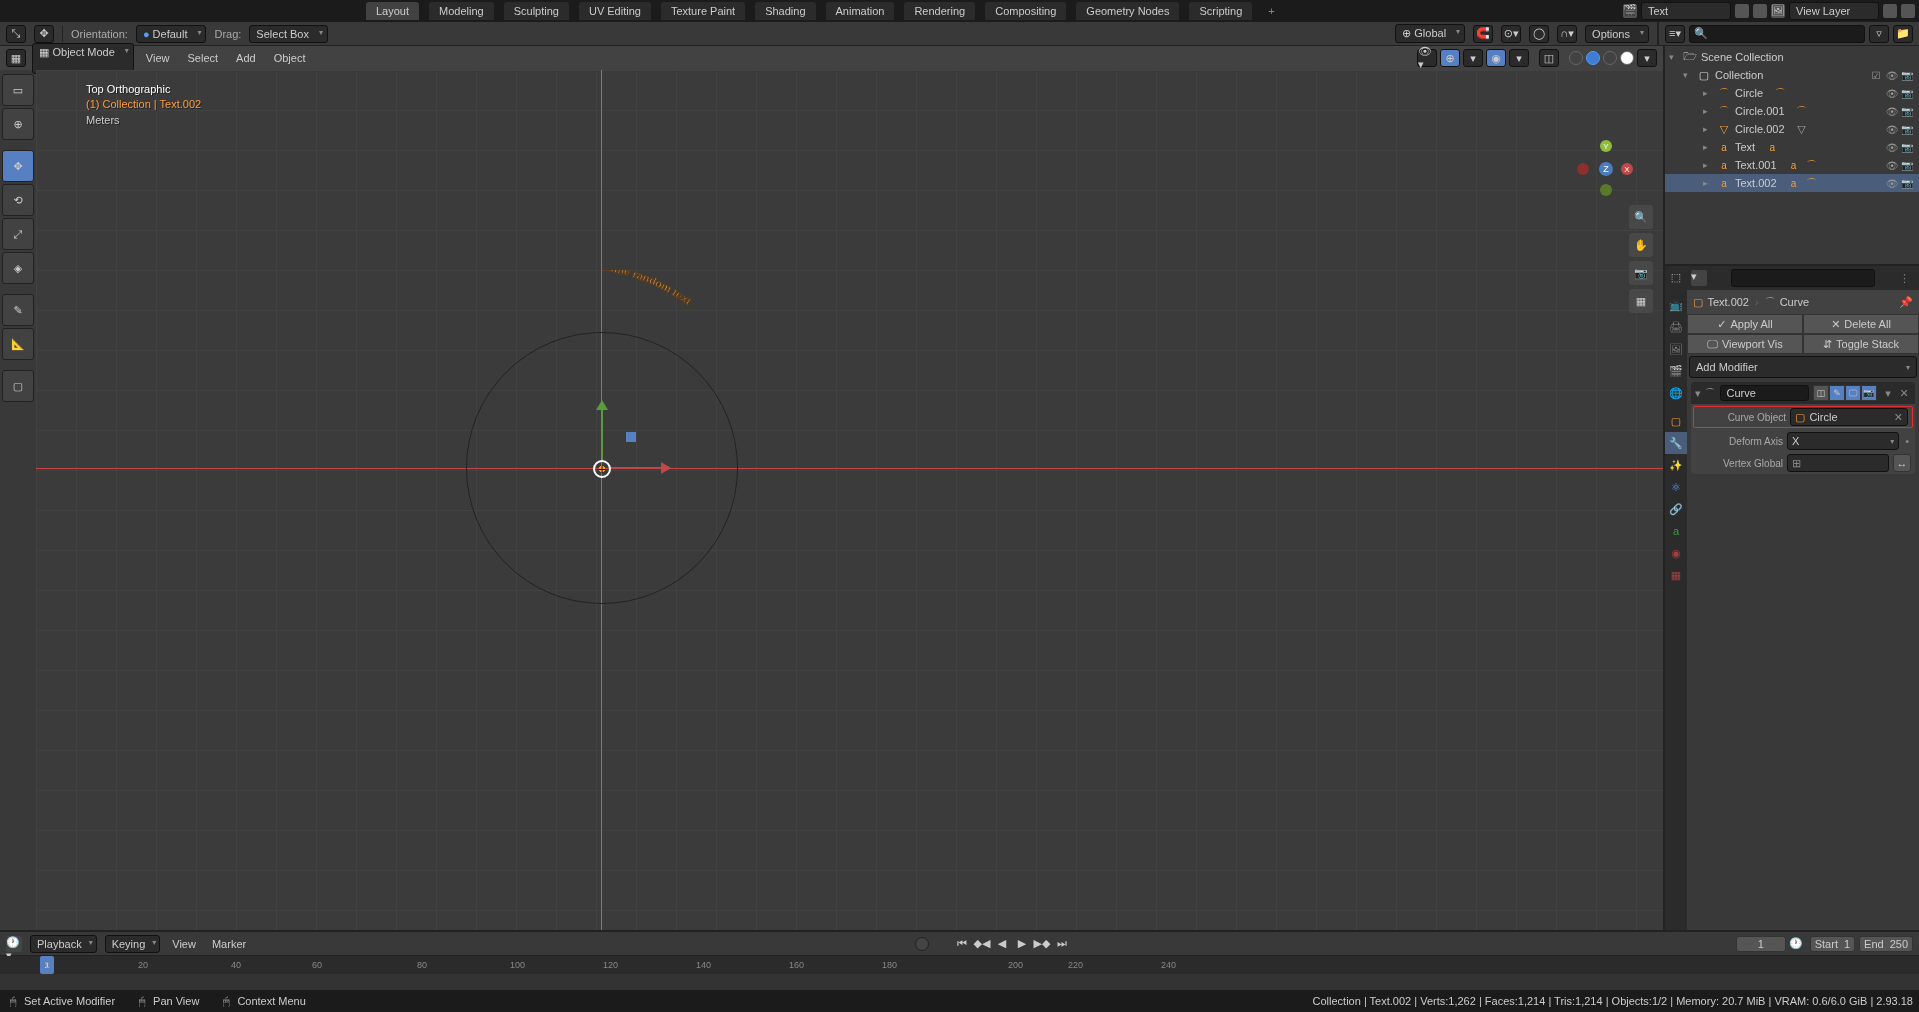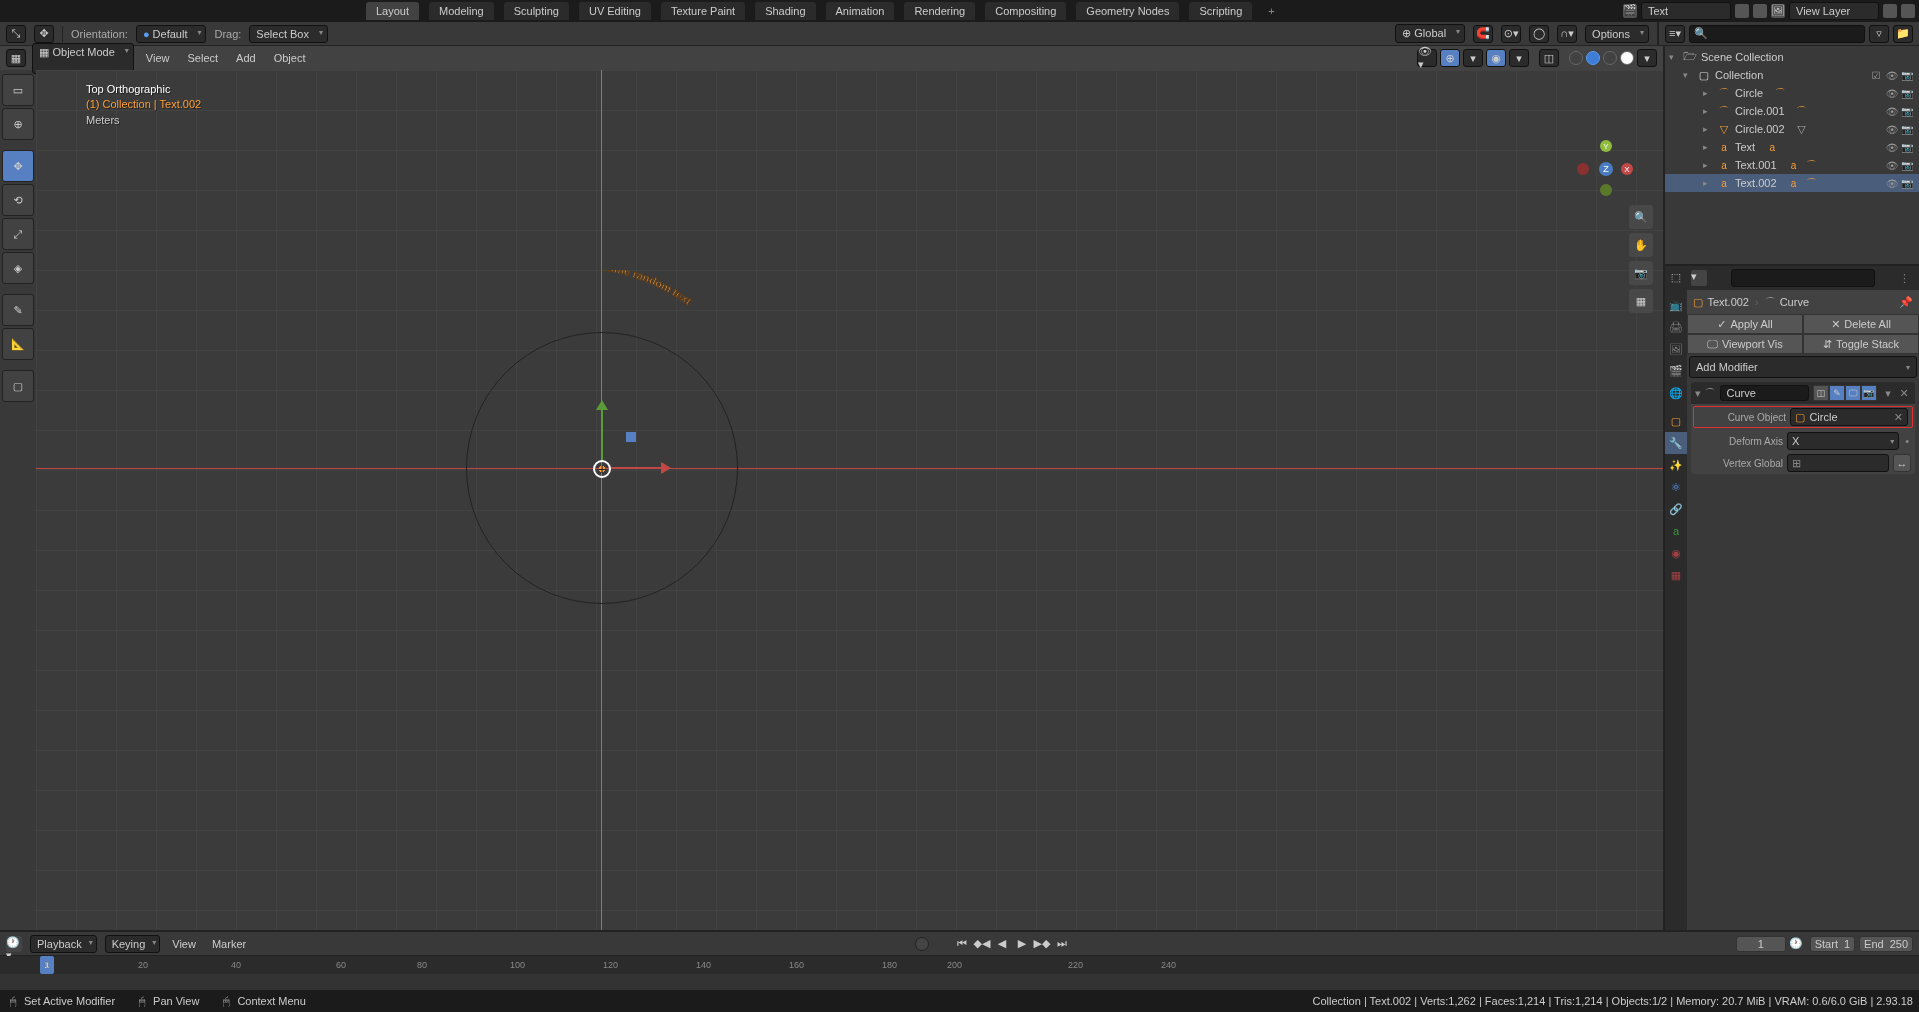--- a/index.html
+++ b/index.html
@@ -508,28 +508,28 @@
           <span>250</span>
         </div>
     </div>
   </div>
   <div class="timeline-track">
     <div class="ruler">
       <div class="playhead">1</div>
     <span class="tick" style="left: 45px;">0</span>
         <span class="tick" style="left: 138px;">20</span>
         <span class="tick" style="left: 231px;">40</span>
-        <span class="tick" style="left: 336px;">60</span>
+        <span class="tick" style="left: 312px;">60</span>
         <span class="tick" style="left: 417px;">80</span>
         <span class="tick" style="left: 510px;">100</span>
         <span class="tick" style="left: 603px;">120</span>
         <span class="tick" style="left: 696px;">140</span>
         <span class="tick" style="left: 789px;">160</span>
         <span class="tick" style="left: 882px;">180</span>
-        <span class="tick" style="left: 947px;">200</span>
+        <span class="tick" style="left: 1008px;">200</span>
         <span class="tick" style="left: 1068px;">220</span>
         <span class="tick" style="left: 1161px;">240</span>
       </div>
   </div>
 </div>
 
 <div class="status-bar">
   <div class="sitem">
       <span class="sico">🖱</span>
       <span>Set Active Modifier</span>

